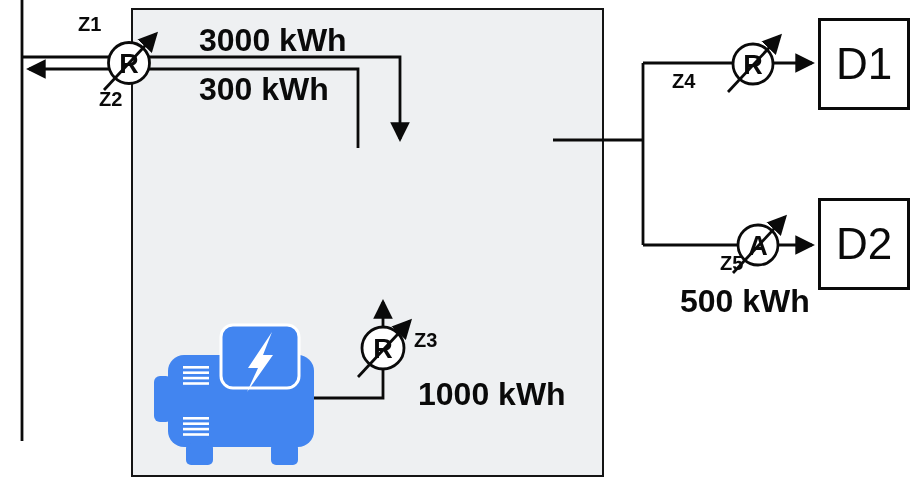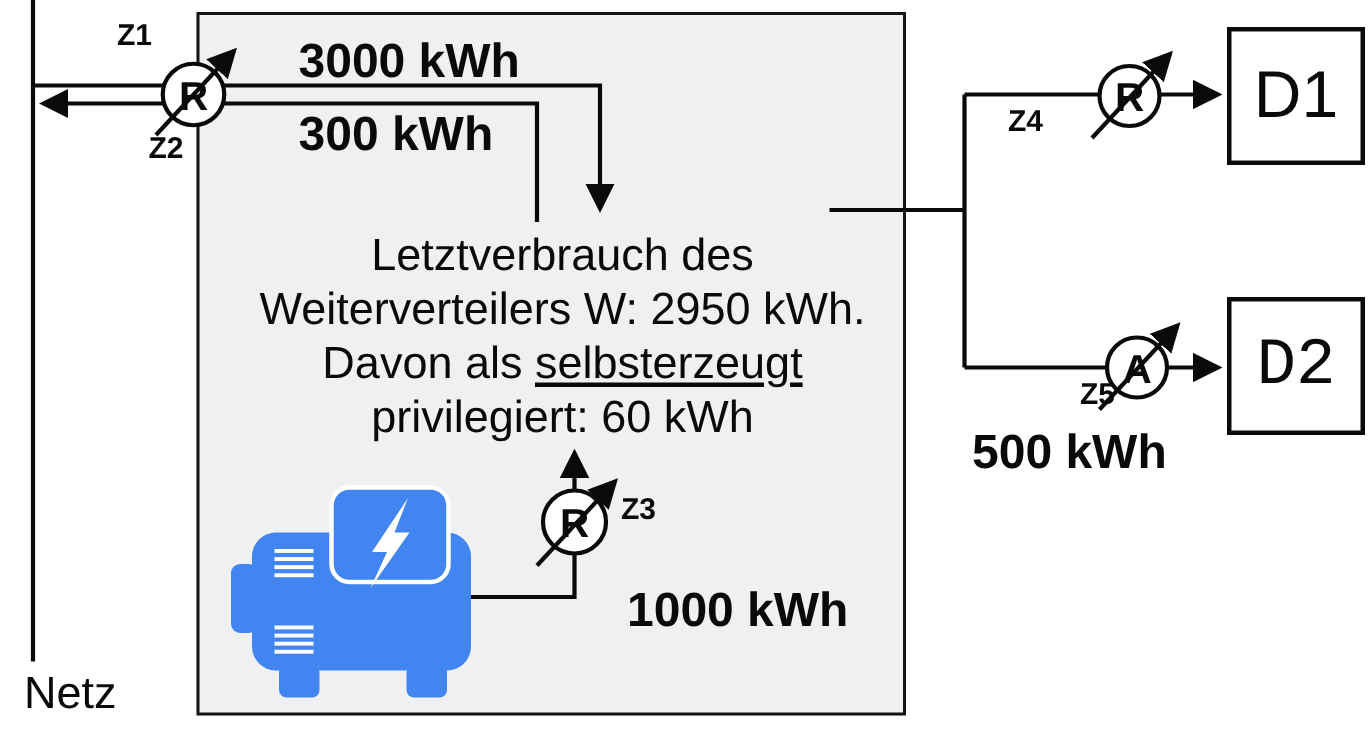--- a/index.html
+++ b/index.html
@@ -106,37 +106,30 @@
       <line class="wire" x1="733" y1="273" x2="785" y2="217" marker-end="url(#arr)"></line>
       <text class="meter-letter" x="758" y="255">A</text>
     </g>
   </svg>
 
   <div class="lbl zlabel" style="left:78px;top:13px;">Z1</div>
   <div class="lbl zlabel" style="left:68px;top:88px;margin-left:31px;">Z2</div>
   <div class="lbl val" style="left:199px;top:22px;">3000 kWh</div>
   <div class="lbl val" style="left:199px;top:71px;">300 kWh</div>
 
-  <div class="note">
-    <div>Letztverbrauch des</div>
-    <div>Weiterverteilers W: 2950 kWh.</div>
-    <div><span>Davon als </span><span class="u">selbsterzeugt</span></div>
-    <div>privilegiert: 60 kWh</div>
-  </div>
 
   <div class="lbl zlabel" style="left:414px;top:329px;">Z3</div>
-  <div class="lbl val" style="left:418px;top:388px;">1000 kWh</div>
+  <div class="lbl val" style="left:418px;top:376px;">1000 kWh</div>
 
   <div class="lbl zlabel" style="left:672px;top:70px;">Z4</div>
 
   <div class="lbl zlabel" style="left:708px;top:252px;margin-left:12px;">Z5</div>
-  <div class="lbl val" style="left:648px;top:283px;">500 kWh</div>
+  <div class="lbl val" style="left:680px;top:283px;">500 kWh</div>
 
-  <div class="lbl netz" style="left:16px;top:446px;">Netz</div>
 
   <div class="consumer" style="left:818px;top:18px;">
       <span>D1</span>
     </div>
-  <div class="consumer" style="left:818px;top:198px;font-family:Liberation Mono, monospace;">
+  <div class="consumer" style="left:818px;top:198px;">
       <span>D2</span>
     </div>
 
 </div>
 
 </body></html>

